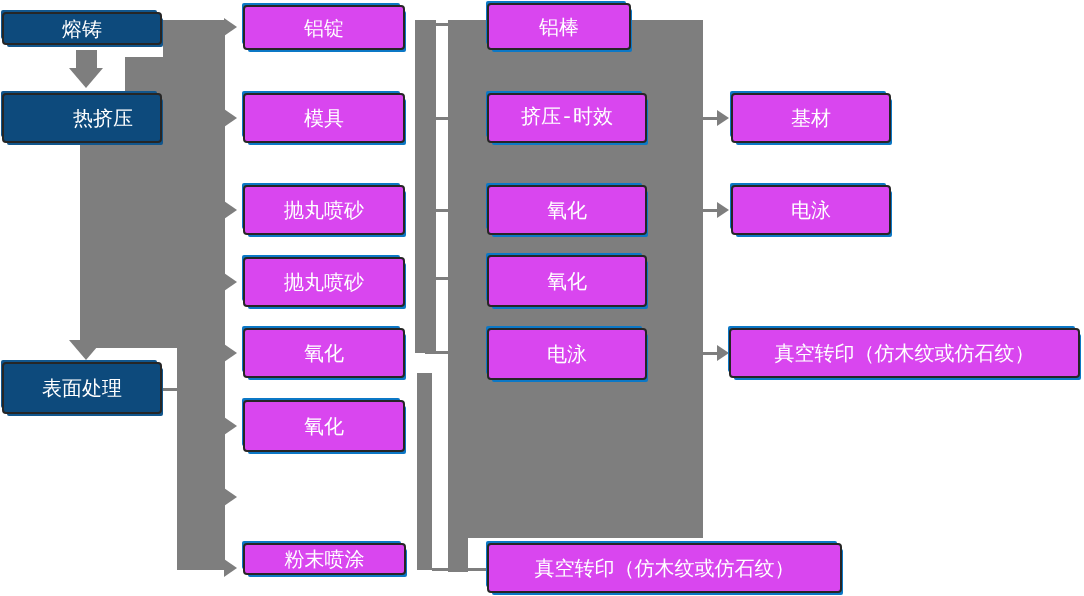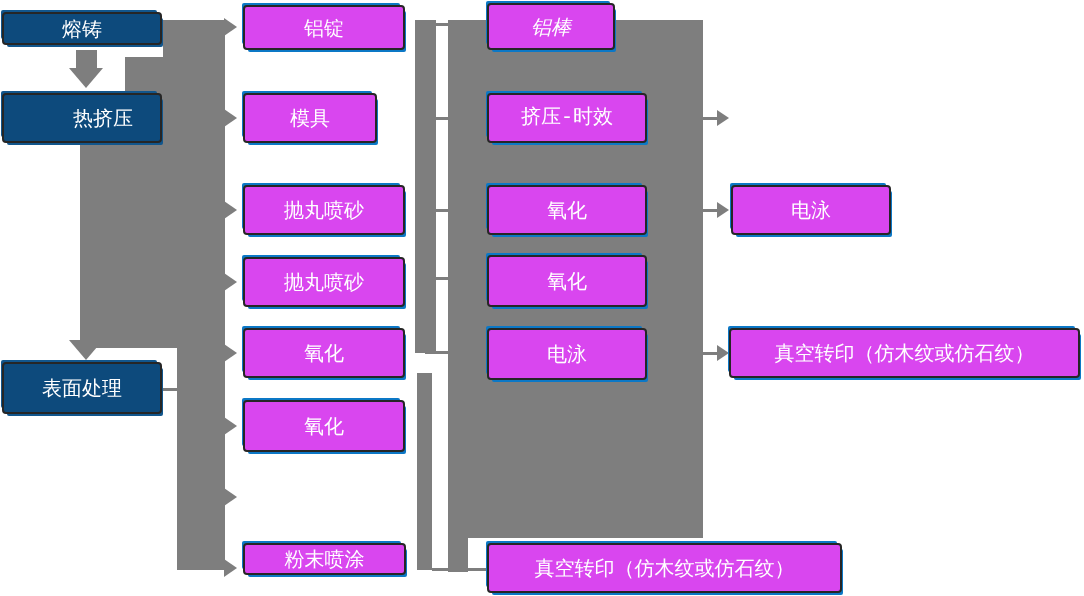--- a/index.html
+++ b/index.html
@@ -83,58 +83,61 @@
   <div class="node navy" style="left:2px;top:93px;width:160px;height:50px;padding-left:42px;">
       <span>热挤压</span>
     </div>
   <div class="node navy" style="left:2px;top:362px;width:160px;height:52px;">
       <span>表面处理</span>
     </div>
 
   <div class="node" style="left:243px;top:5px;width:162px;height:45px;">
       <span>铝锭</span>
     </div>
-  <div class="node" style="left:243px;top:93px;width:134px;height:50px;text-align:right;">
+  <div class="node" style="left:243px;top:93px;width:162px;height:50px;text-align:right;">
       <span>模具</span>
     </div>
   <div class="node" style="left:243px;top:185px;width:162px;height:50px;">
       <span>抛丸喷砂</span>
     </div>
   <div class="node" style="left:243px;top:257px;width:162px;height:50px;">
       <span>抛丸喷砂</span>
     </div>
   <div class="node" style="left:243px;top:328px;width:162px;height:50px;">
       <span>氧化</span>
     </div>
   <div class="node" style="left:243px;top:400px;width:162px;height:52px;">
       <span>氧化</span>
     </div>
   <div class="node" style="left:243px;top:543px;width:163px;height:32px;">
       <span>粉末喷涂</span>
     </div>
 
-  <div class="node" style="left:487px;top:3px;width:128px;height:47px;font-style:italic;">
+  <div class="node" style="left:487px;top:3px;width:144px;height:47px;">
       <span>铝棒</span>
     </div>
   <div class="node" style="left:487px;top:93px;width:160px;height:50px;font-family:Liberation Mono, monospace;">
       <span>挤压-时效</span>
     </div>
   <div class="node" style="left:487px;top:185px;width:160px;height:50px;">
       <span>氧化</span>
     </div>
   <div class="node" style="left:487px;top:255px;width:160px;height:52px;">
       <span>氧化</span>
     </div>
   <div class="node" style="left:487px;top:328px;width:160px;height:52px;">
       <span>电泳</span>
     </div>
   <div class="node" style="left:487px;top:543px;width:355px;height:50px;">
       <span>真空转印（仿木纹或仿石纹）</span>
     </div>
 
+  <div class="node" style="left:731px;top:93px;width:160px;height:50px;">
+      <span>基材</span>
+    </div>
   <div class="node" style="left:731px;top:185px;width:160px;height:50px;">
       <span>电泳</span>
     </div>
   <div class="node" style="left:729px;top:328px;width:351px;height:50px;">
       <span>真空转印（仿木纹或仿石纹）</span>
     </div>
 
 </div>
 
 </body></html>

